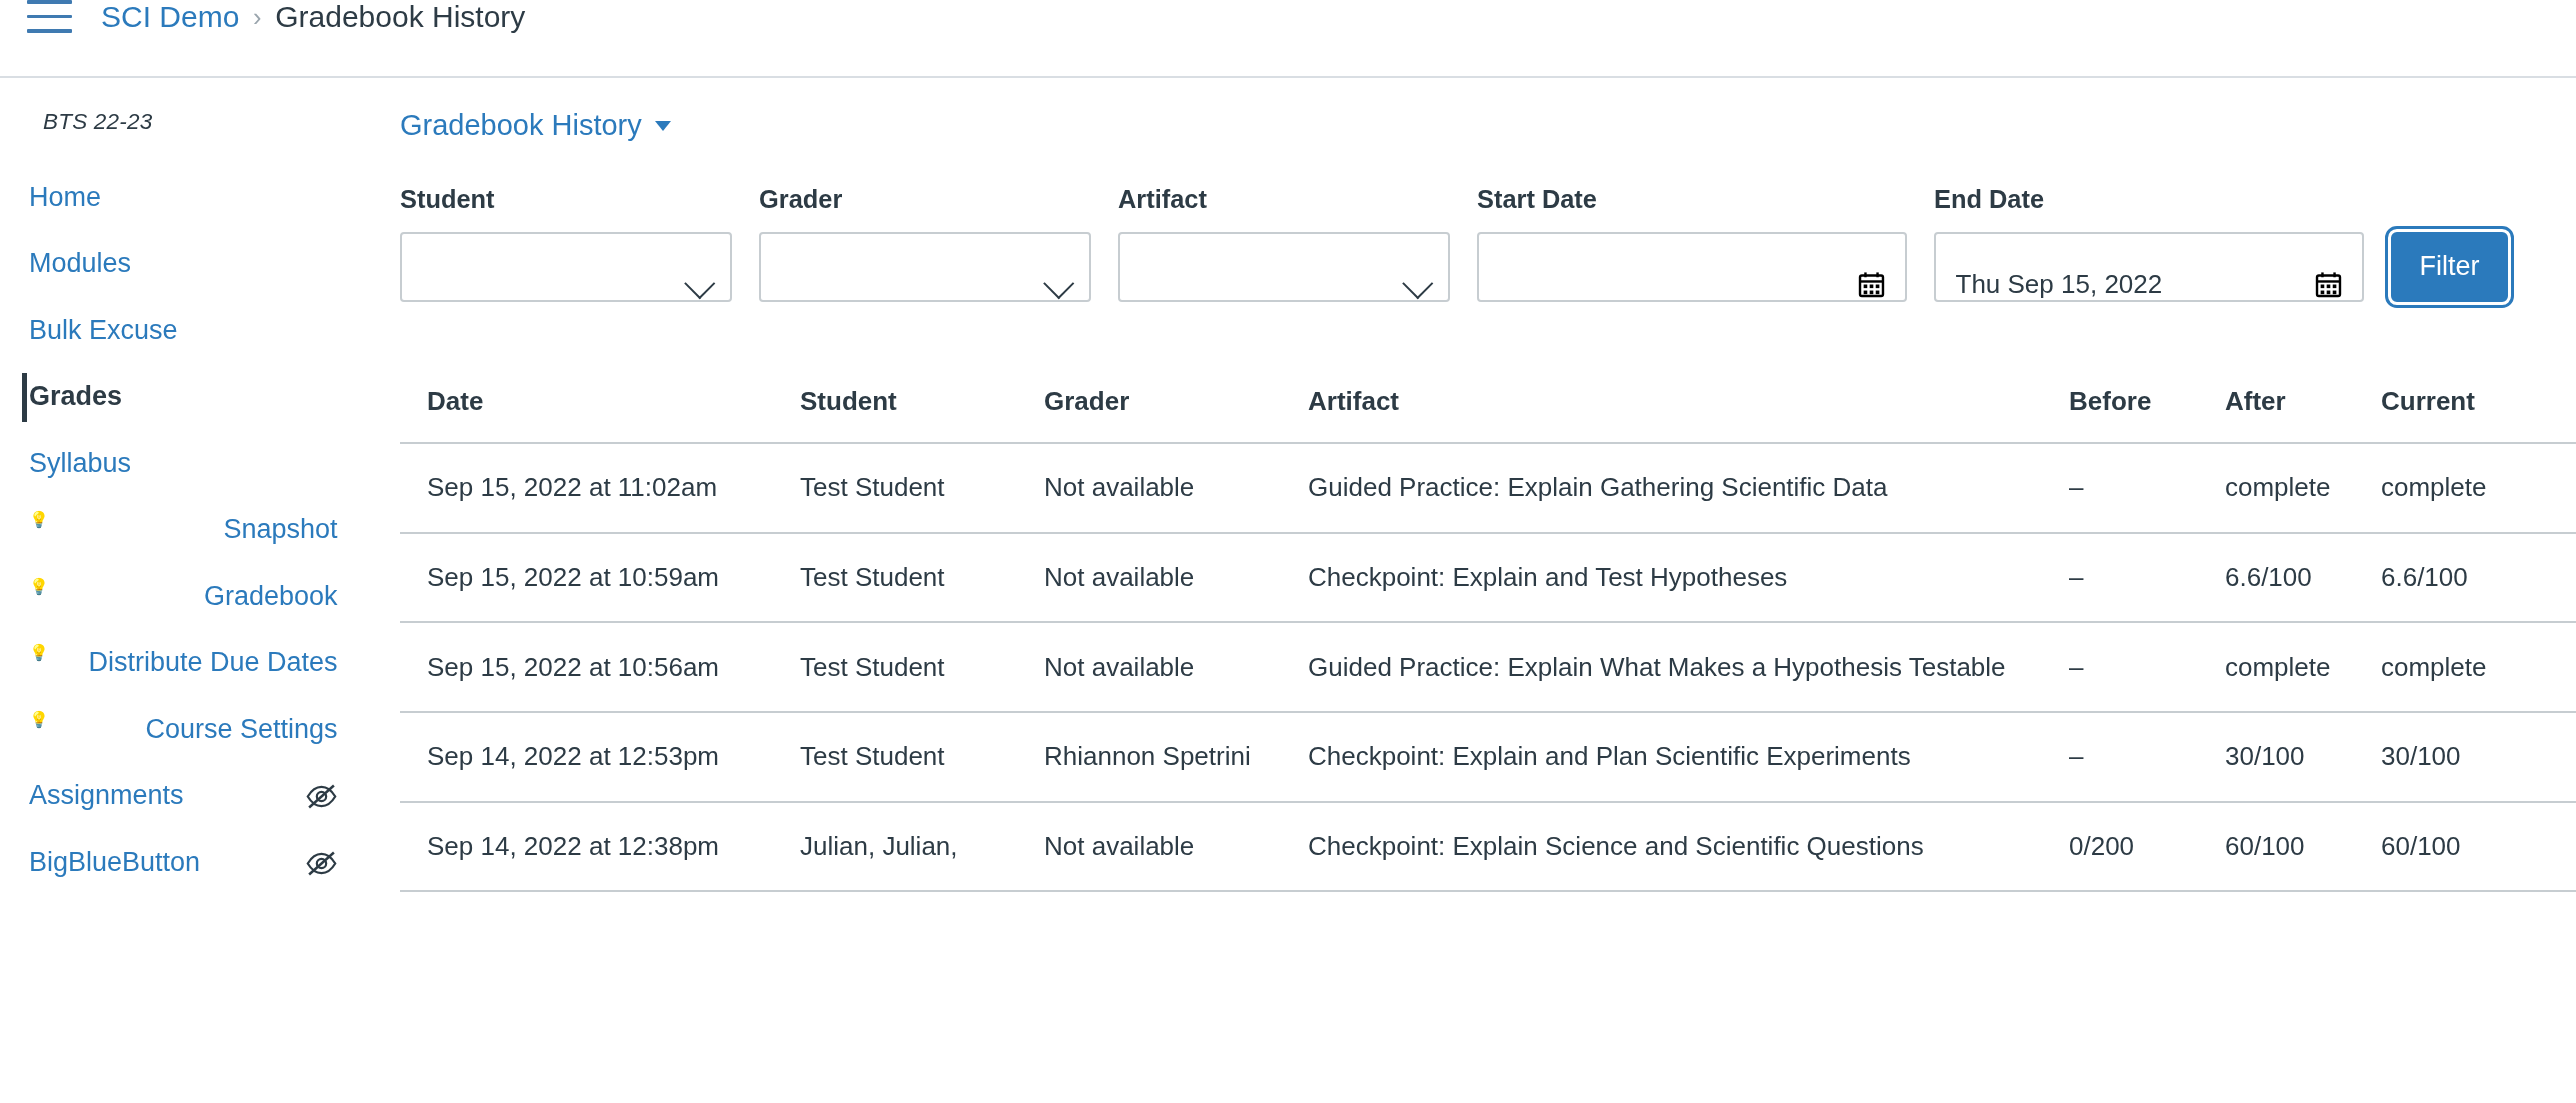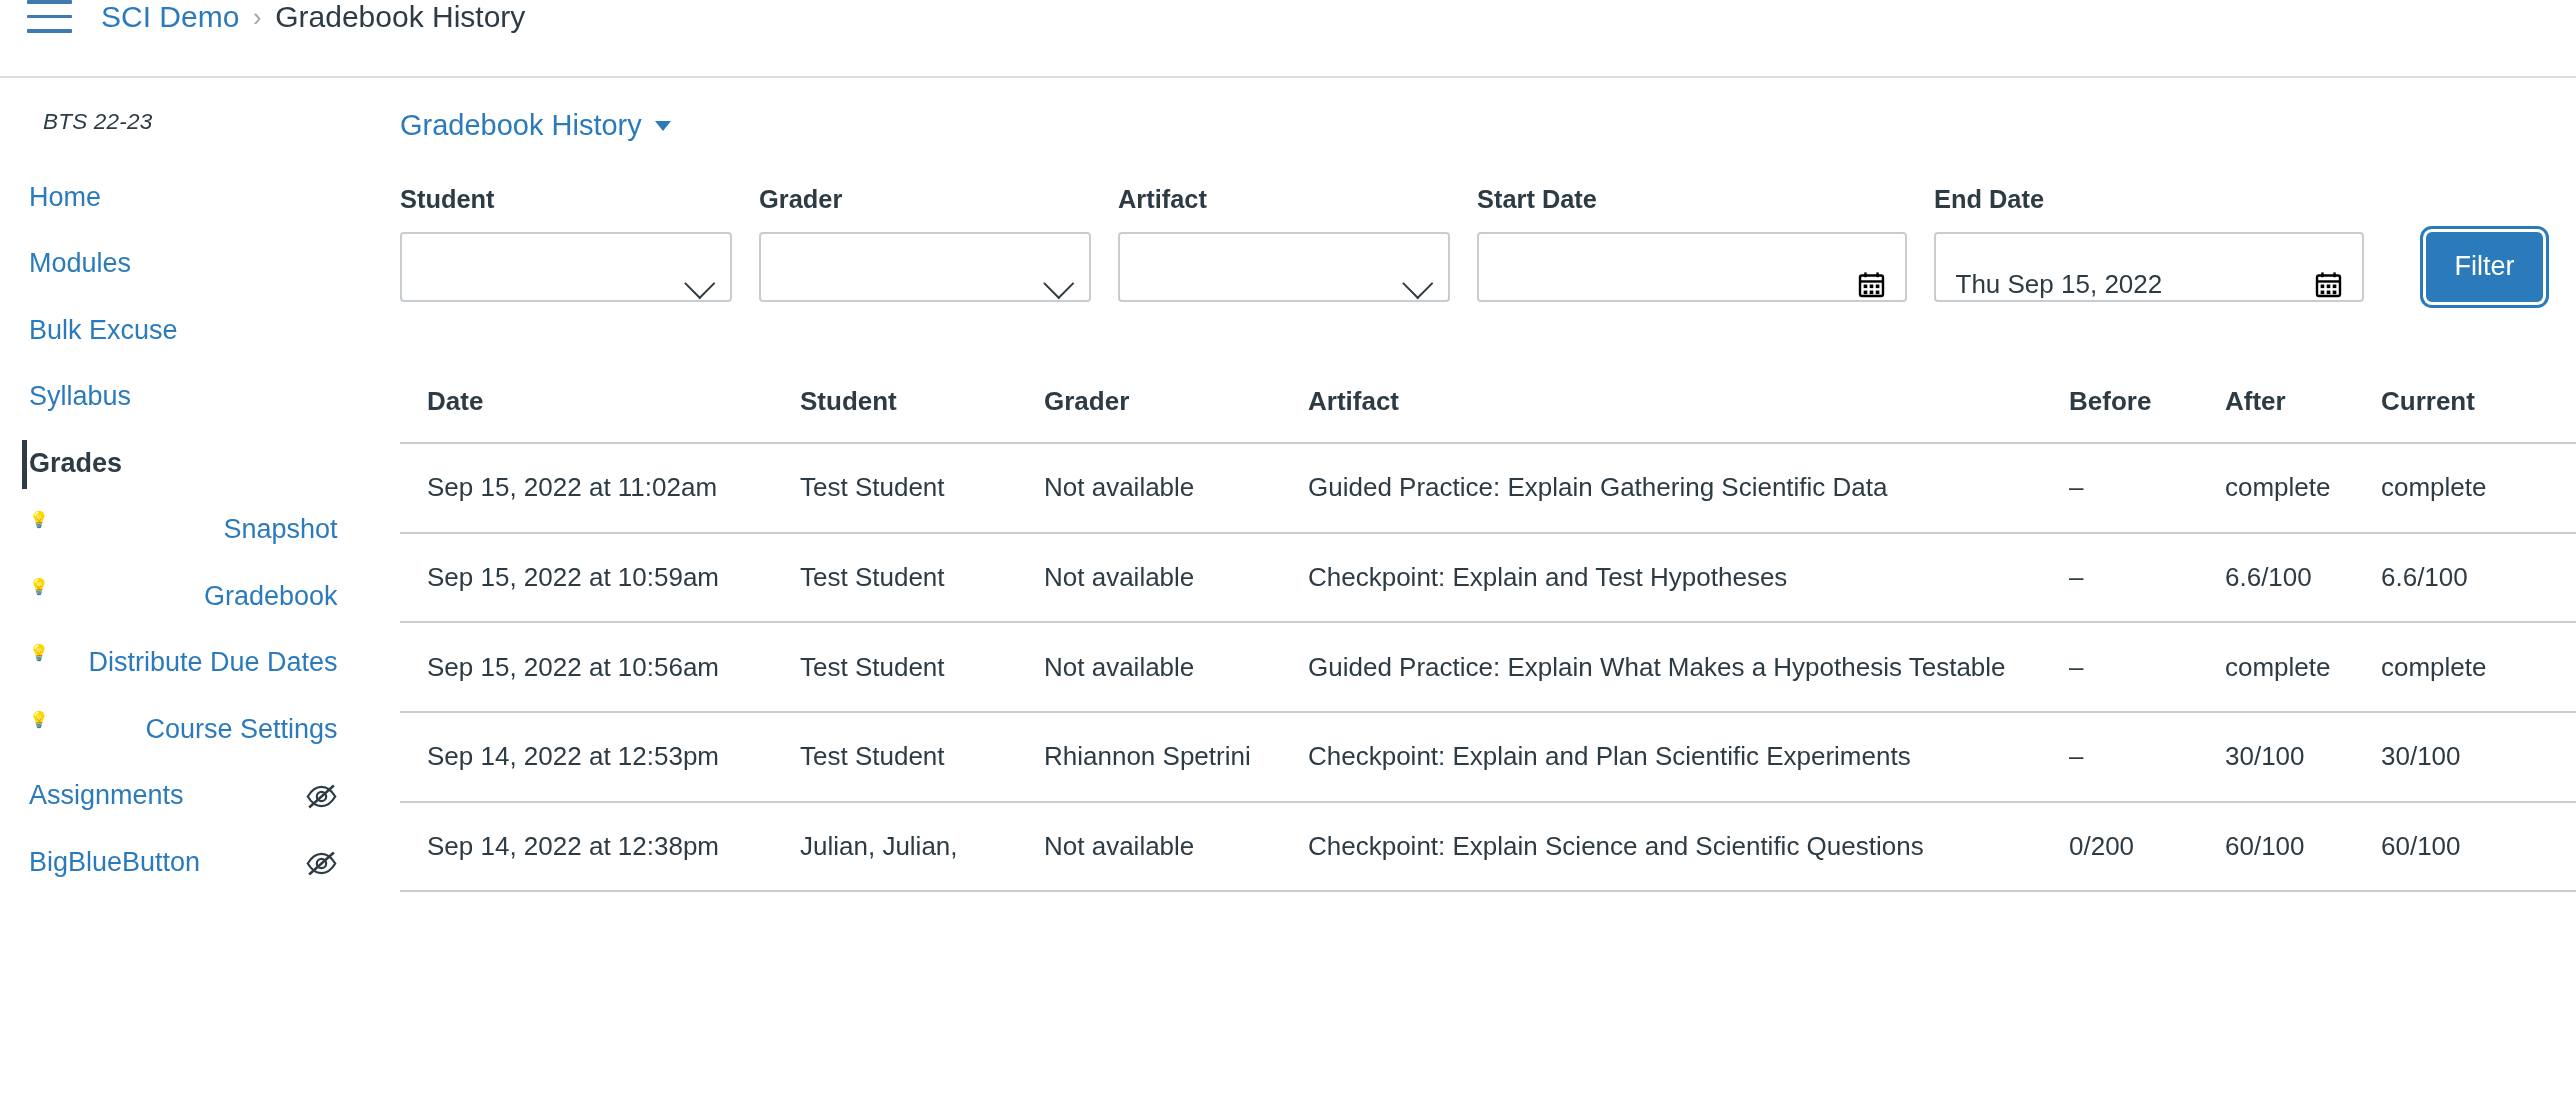--- a/index.html
+++ b/index.html
@@ -165,21 +165,20 @@
   .w-date { width: 430px; }
   .chevron {
     width: 21.5px; height: 21.5px;
     border-right: 2.9px solid #2D3B45;
     border-bottom: 2.9px solid #2D3B45;
     transform: rotate(45deg) translate(-3.9px,-3.9px);
     margin-left: 7.8px;
   }
   .cal-icon { width: 29px; height: 31px; flex: 0 0 auto; }
   .filter-btn {
-    margin-left: 35px;
     height: 70px;
     min-width: 117px;
     padding: 0 25.4px;
     background: #2B7ABC;
     color: #fff;
     font-size: 27px;
     border: 2px solid #2B7ABC;
     border-radius: 5.9px;
     cursor: pointer;
     outline: 3.9px solid #2B7ABC;
@@ -247,25 +246,25 @@
     <ul class="nav-list" id="nav-list">
         <li class="nav-item">
           <span class="nav-label">Home</span>
         </li>
         <li class="nav-item">
           <span class="nav-label">Modules</span>
         </li>
         <li class="nav-item">
           <span class="nav-label">Bulk Excuse</span>
         </li>
-        <li class="nav-item">
-          <span class="nav-label">Syllabus</span>
-        </li>
         <li class="nav-item active">
           <span class="nav-label">Grades</span>
+        </li>
+        <li class="nav-item">
+          <span class="nav-label">Syllabus</span>
         </li>
         <li class="nav-item">
           <span class="bulb">💡</span>
           <span class="nav-label">Snapshot</span>
         </li>
         <li class="nav-item">
           <span class="bulb">💡</span>
           <span class="nav-label">Gradebook</span>
         </li>
         <li class="nav-item">

